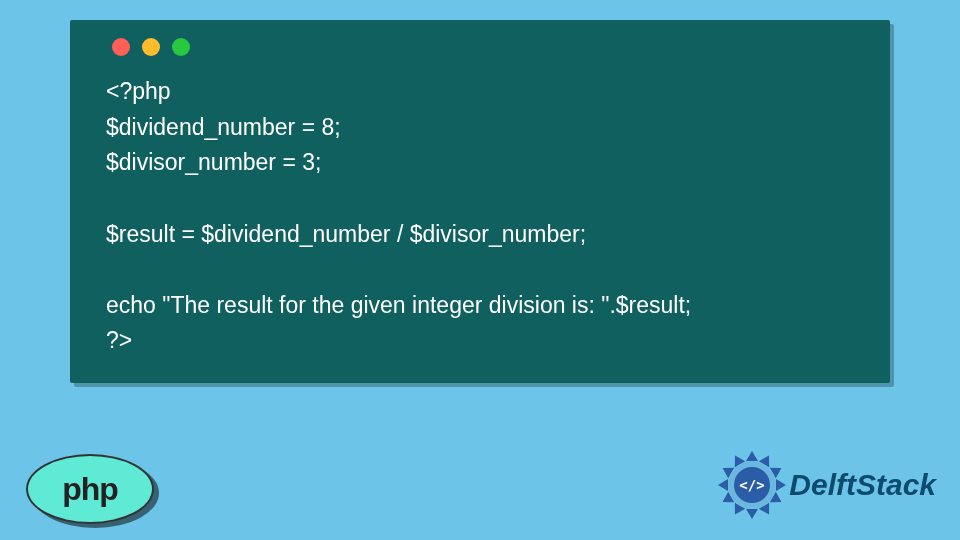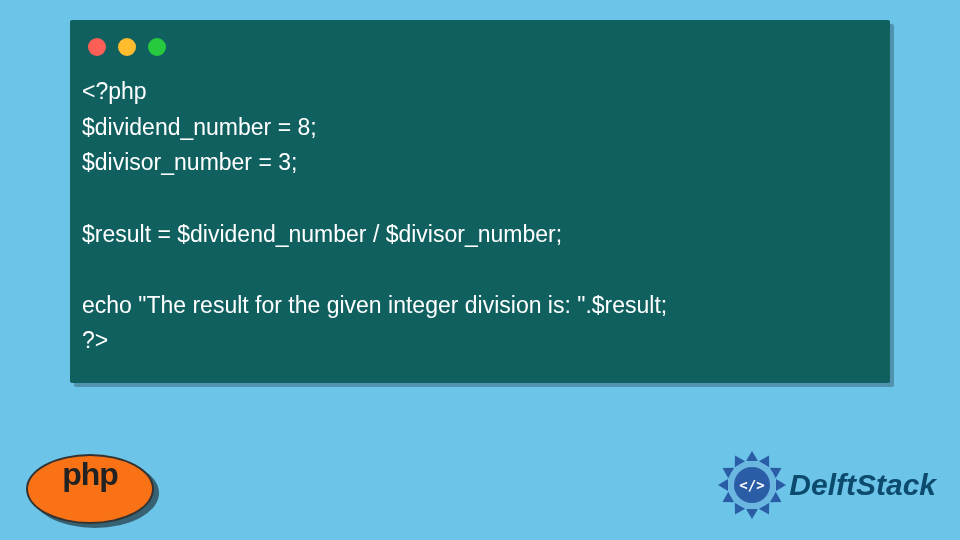--- a/index.html
+++ b/index.html
@@ -12,21 +12,21 @@
     overflow: hidden;
   }
   .code-window {
     position: absolute;
     left: 70px;
     top: 20px;
     width: 820px;
     background: #106060;
     border-radius: 2px;
     box-shadow: 4px 4px 0 rgba(0,0,0,0.25);
-    padding: 18px 20px 24px 12px;
+    padding: 18px 20px 24px 36px;
   }
   .window-dots {
     display: flex;
     gap: 12px;
     margin-bottom: 18px;
     padding-left: 6px;
   }
   .dot {
     width: 18px;
     height: 18px;
@@ -43,25 +43,26 @@
     white-space: pre;
   }
   .php-logo {
     position: absolute;
     left: 26px;
     bottom: 16px;
   }
   .php-ellipse {
     width: 128px;
     height: 70px;
-    background: #f97316;
+    background: #5eead4;
     border-radius: 50%;
     border: 2px solid #333;
     box-shadow: 5px 4px 0 rgba(0,0,0,0.5);
     display: flex;
+    align-items: center;
     justify-content: center;
   }
   .php-text {
     font-family: Arial, sans-serif;
     font-size: 32px;
     font-weight: 800;
     color: #222;
     letter-spacing: -1px;
   }
   .delftstack-logo {

